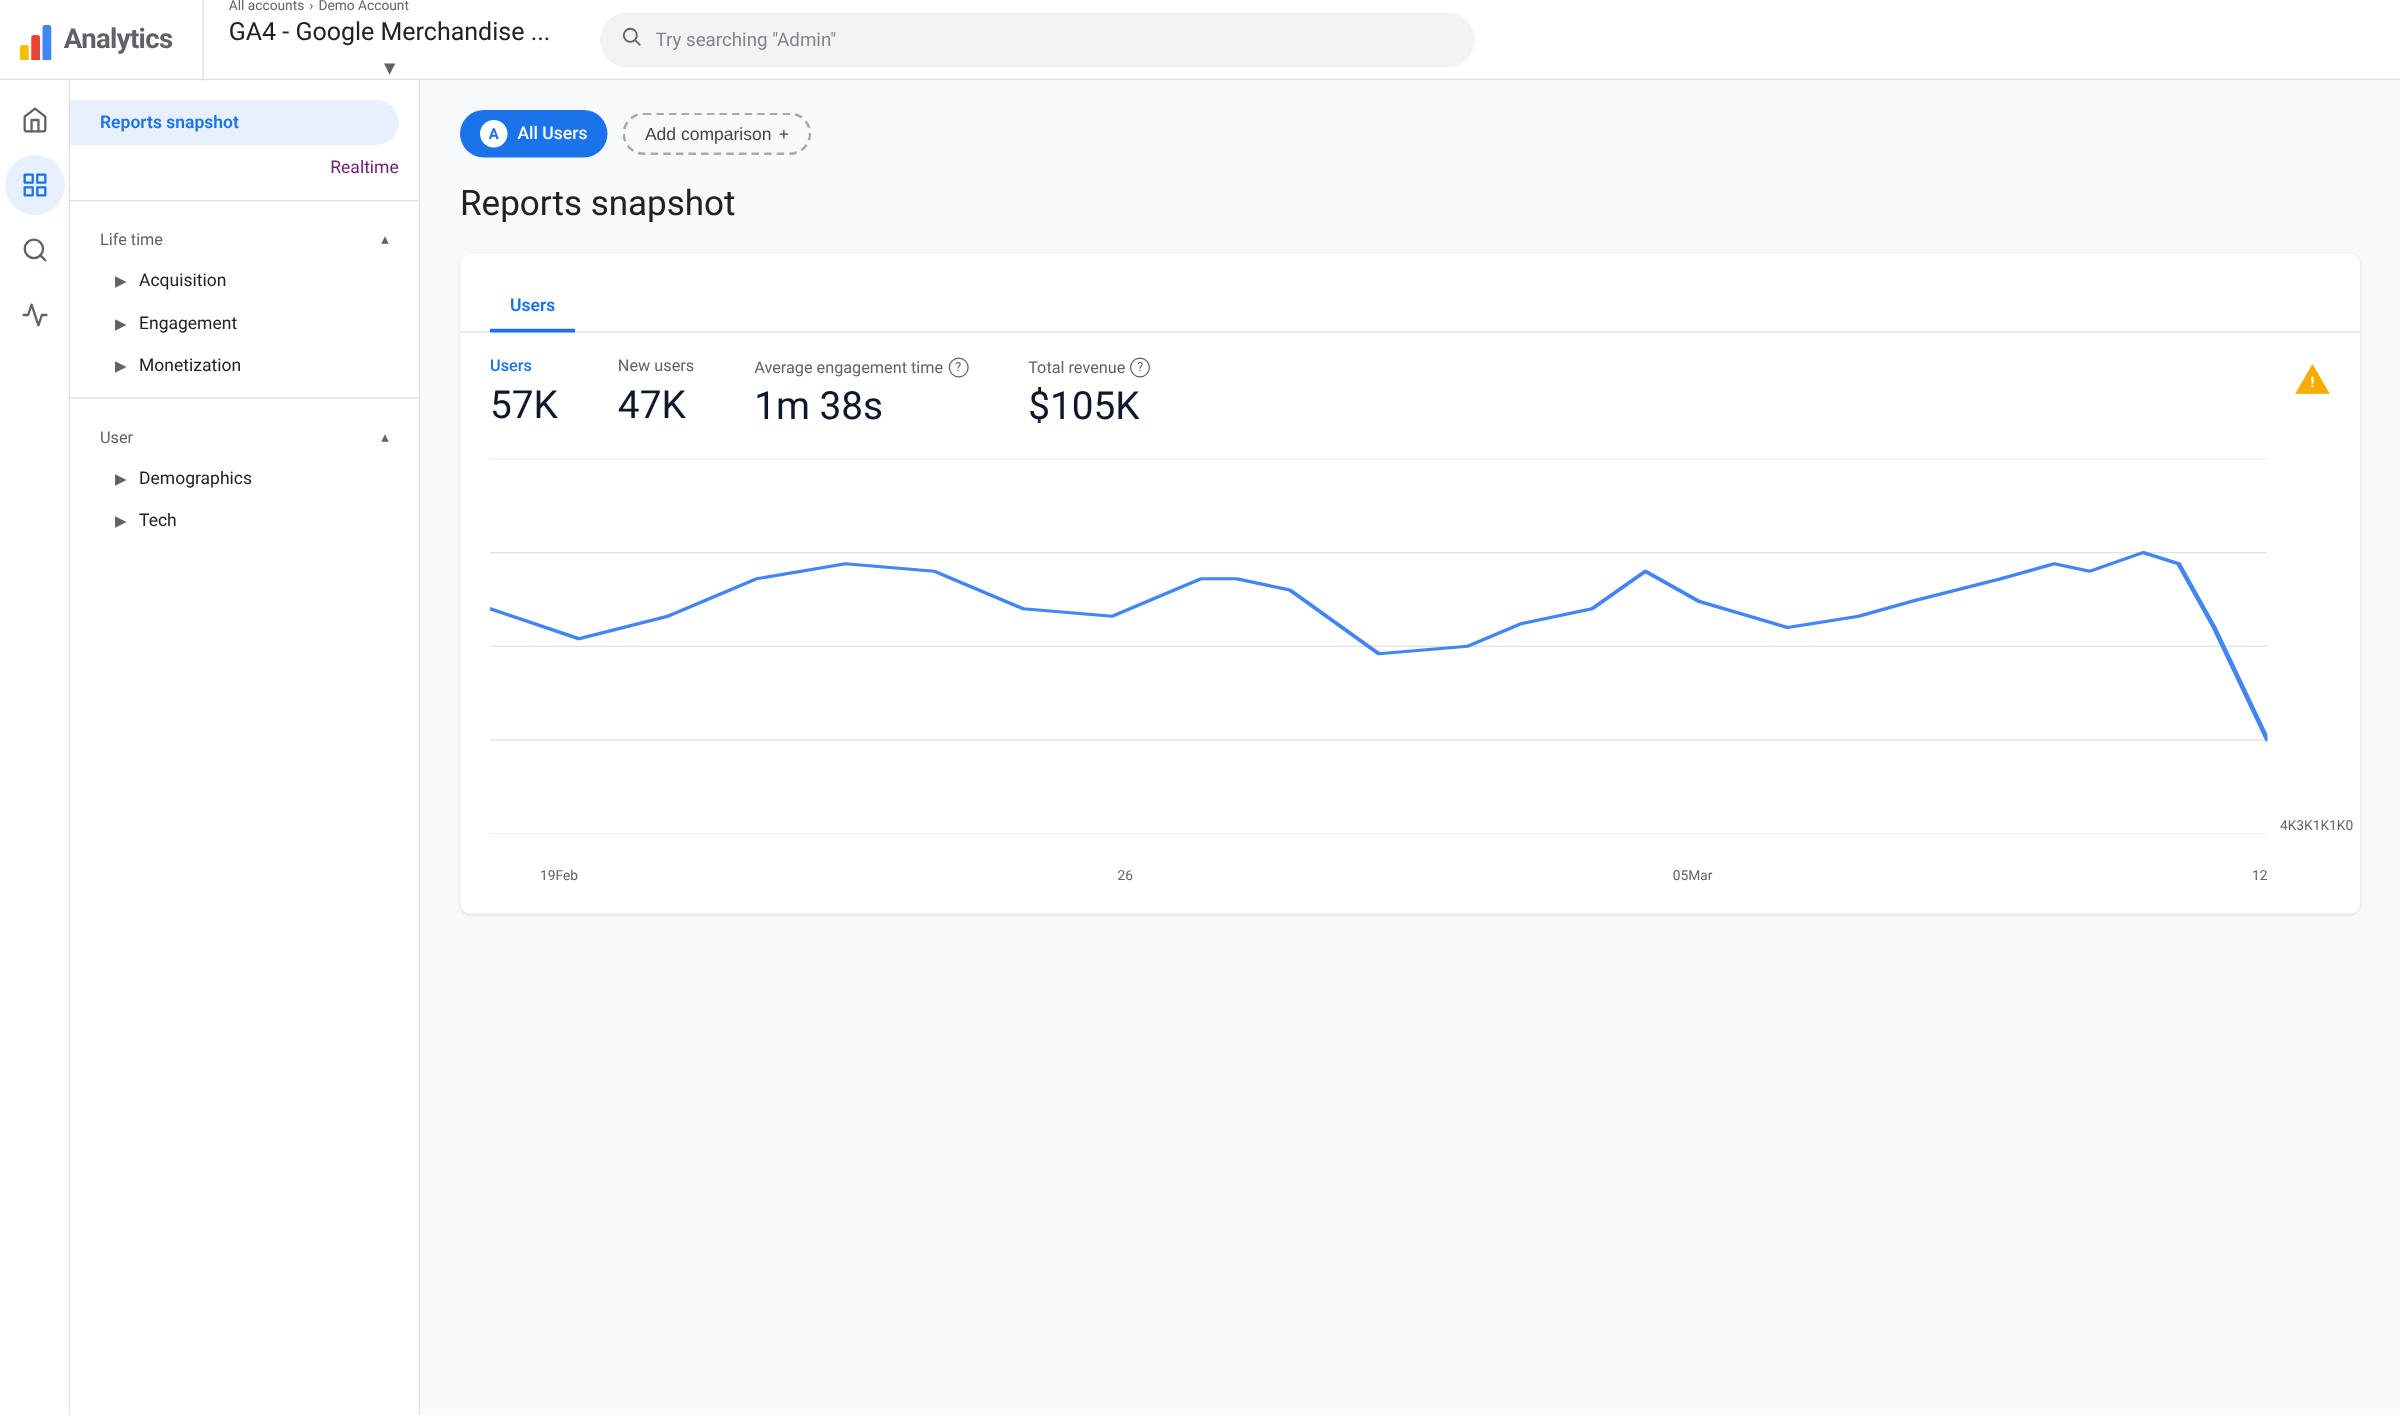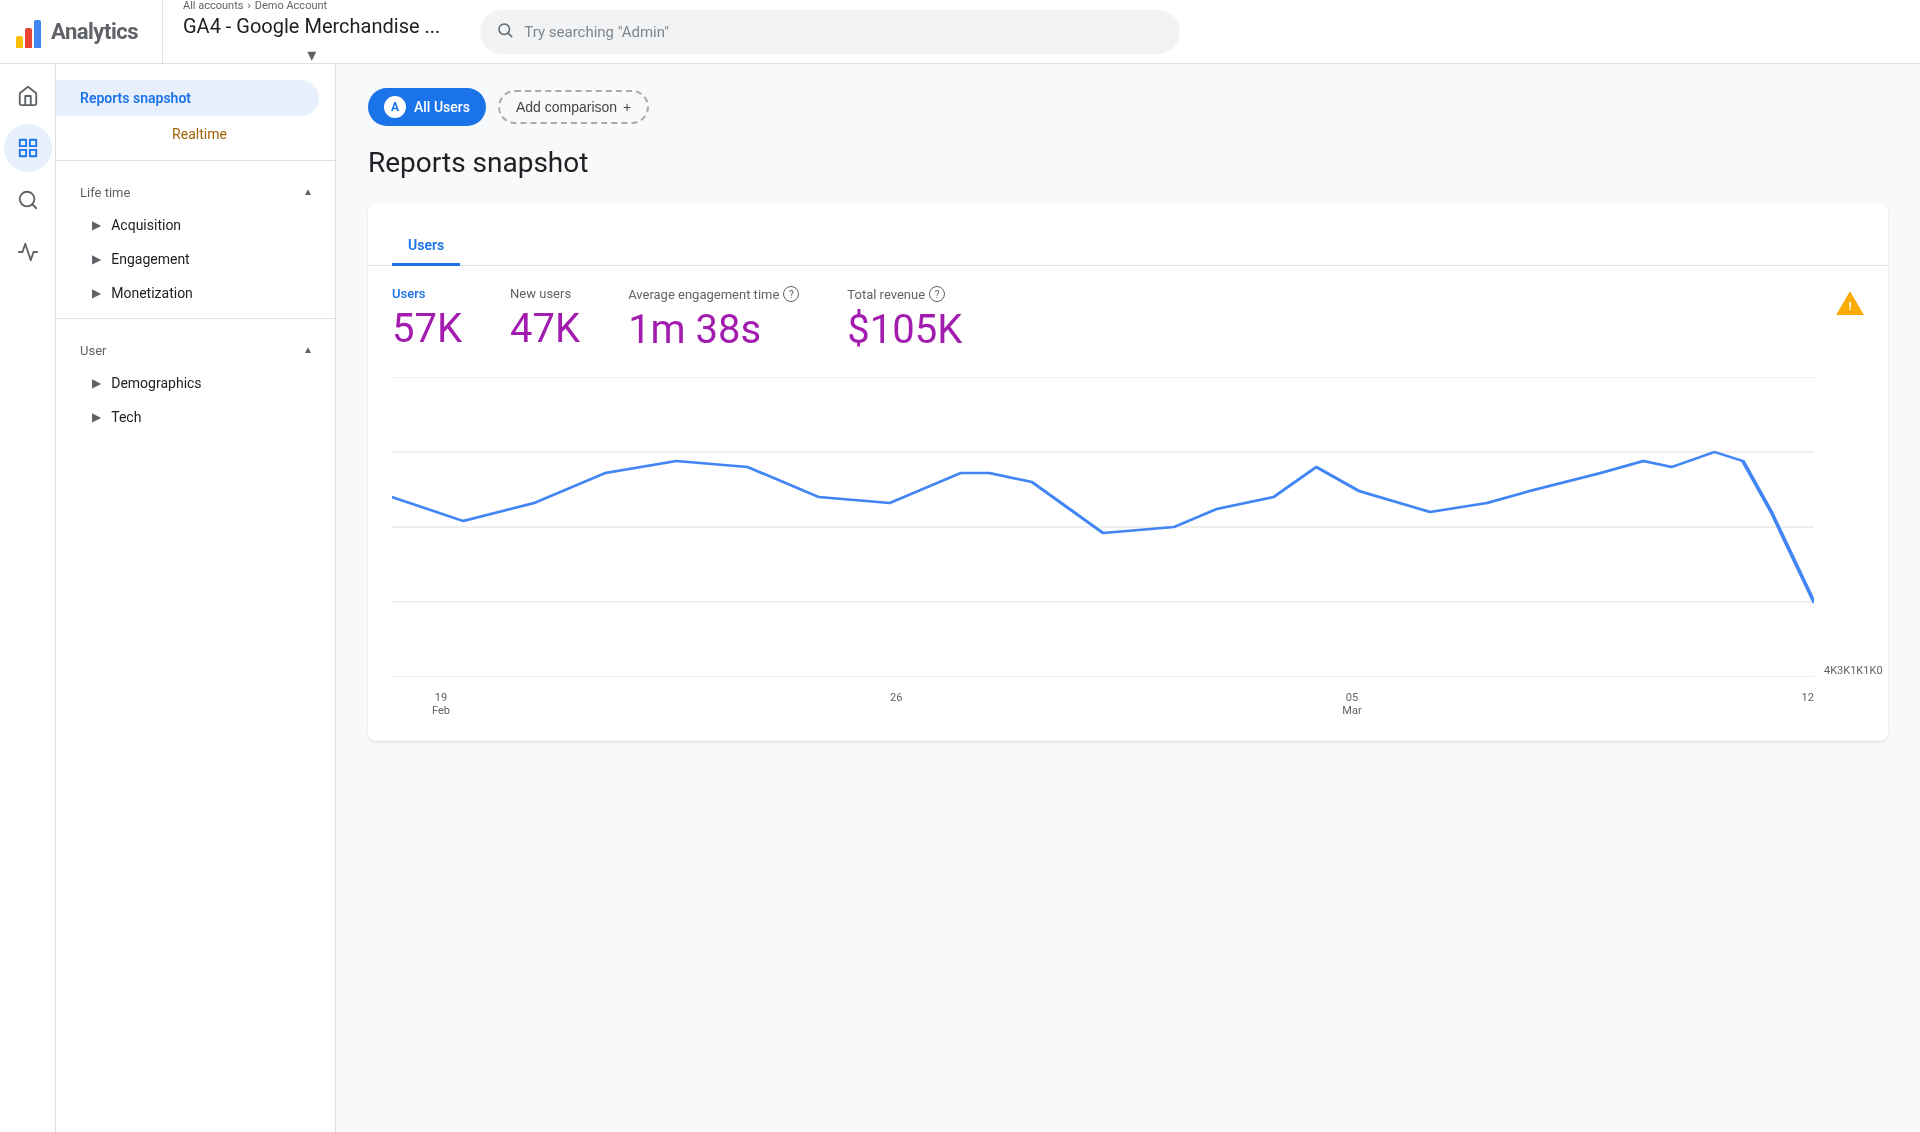--- a/index.html
+++ b/index.html
@@ -146,25 +146,25 @@
       margin-right: 16px;
       color: #1a73e8;
       font-weight: 600;
       padding: 10px 16px 10px 24px;
       cursor: pointer;
       font-size: 14px;
     }
     .sidebar-item {
       padding: 10px 16px 10px 24px;
       cursor: pointer;
-      color: #a16207;
+      color: #701a75;
       font-size: 14px;
       display: flex;
       align-items: center;
-      justify-content: center;
+      justify-content: flex-end;
     }
     .sidebar-section-label {
       padding: 16px 24px 8px 24px;
       font-size: 13px;
       color: #5f6368;
       display: flex;
       align-items: center;
       justify-content: space-between;
     }
     .sidebar-section-divider {
@@ -286,23 +286,23 @@
     .metric-item { display: flex; flex-direction: column; gap: 4px; }
     .metric-label {
       font-size: 13px;
       color: #5f6368;
       display: flex;
       align-items: center;
       gap: 4px;
     }
     .metric-label.blue { color: #1a73e8; font-weight: 500; }
     .metric-value {
-      font-size: 40px;
+      font-size: 31px;
       font-weight: 400;
-      color: #a21caf;
+      color: #0f172a;
     }
     .metric-help {
       width: 16px;
       height: 16px;
       border: 1.5px solid #5f6368;
       border-radius: 50%;
       display: inline-flex;
       align-items: center;
       justify-content: center;
       font-size: 10px;
@@ -342,21 +342,21 @@
       position: absolute;
       bottom: 0;
       left: 40px;
       right: 50px;
       display: flex;
       justify-content: space-between;
       font-size: 11px;
       color: #5f6368;
       text-align: center;
     }
-    .x-label { display: flex; flex-direction: column; }
+    .x-label { display: flex; flex-direction: row; }
   </style>
 </head>
 <body>
 
 <header class="header">
   <div class="header-logo">
     <div class="logo-bars">
       <div class="logo-bar logo-bar-1"></div>
       <div class="logo-bar logo-bar-2"></div>
       <div class="logo-bar logo-bar-3"></div>

